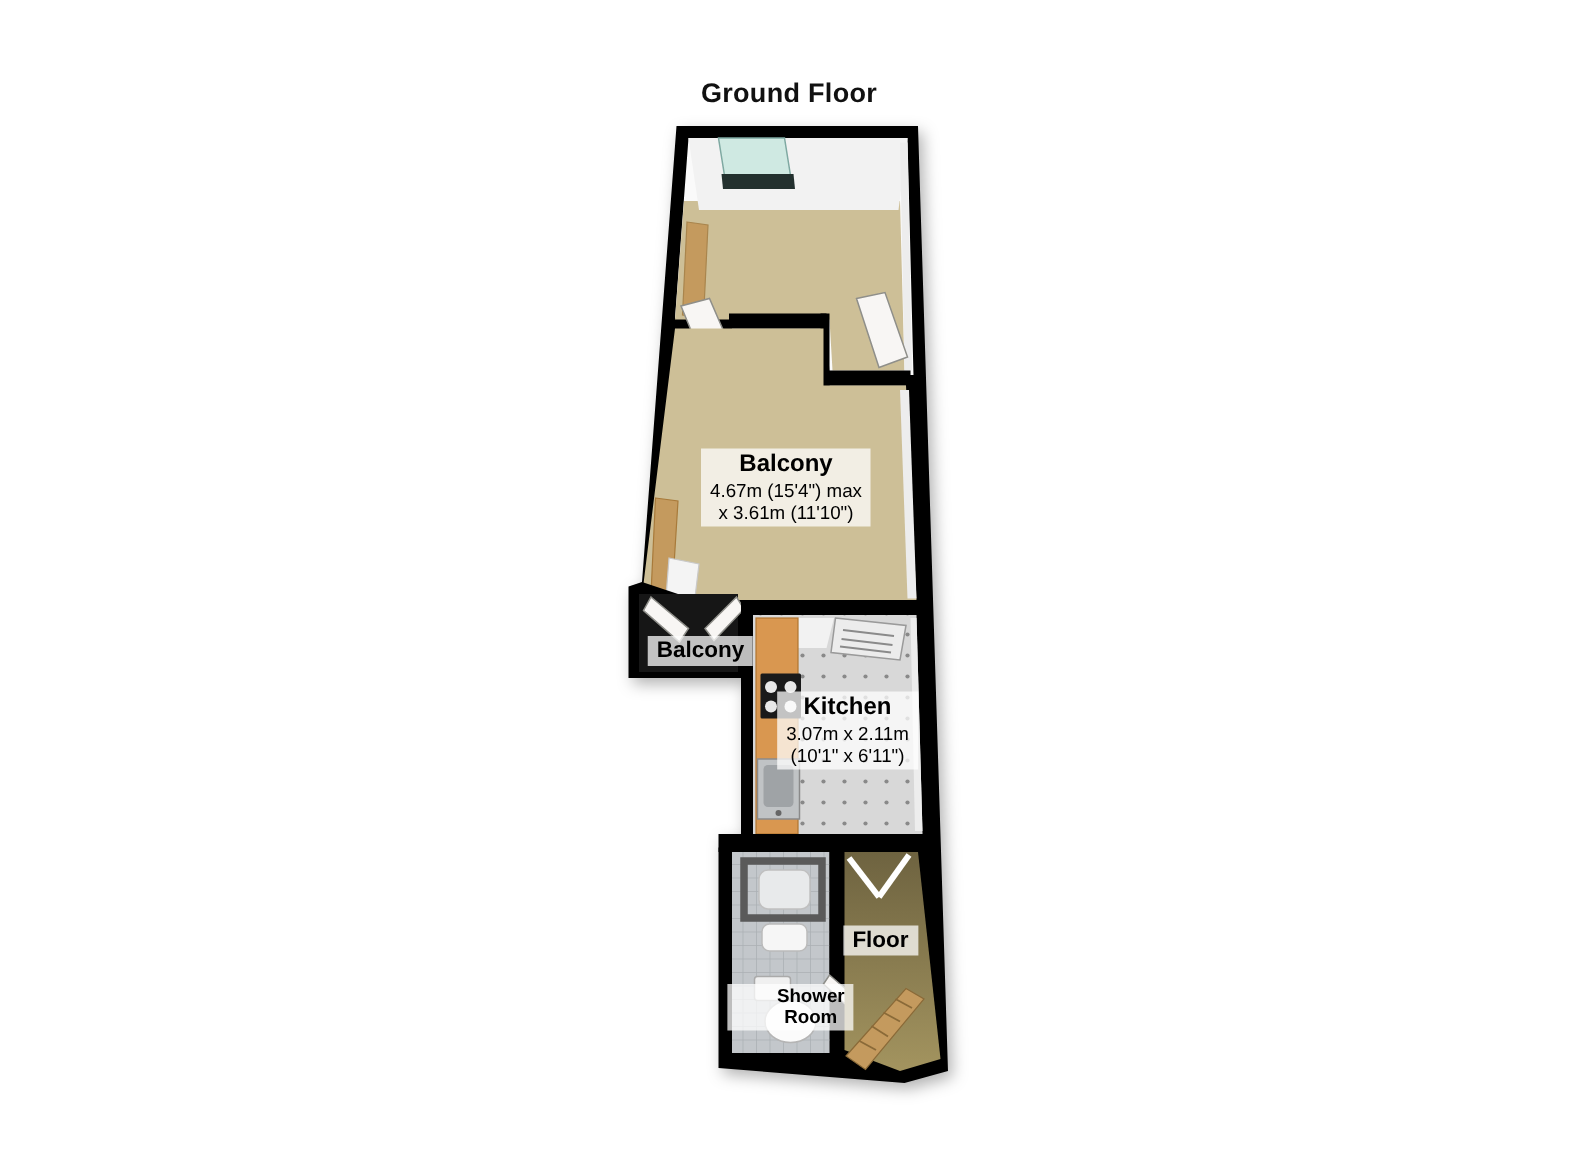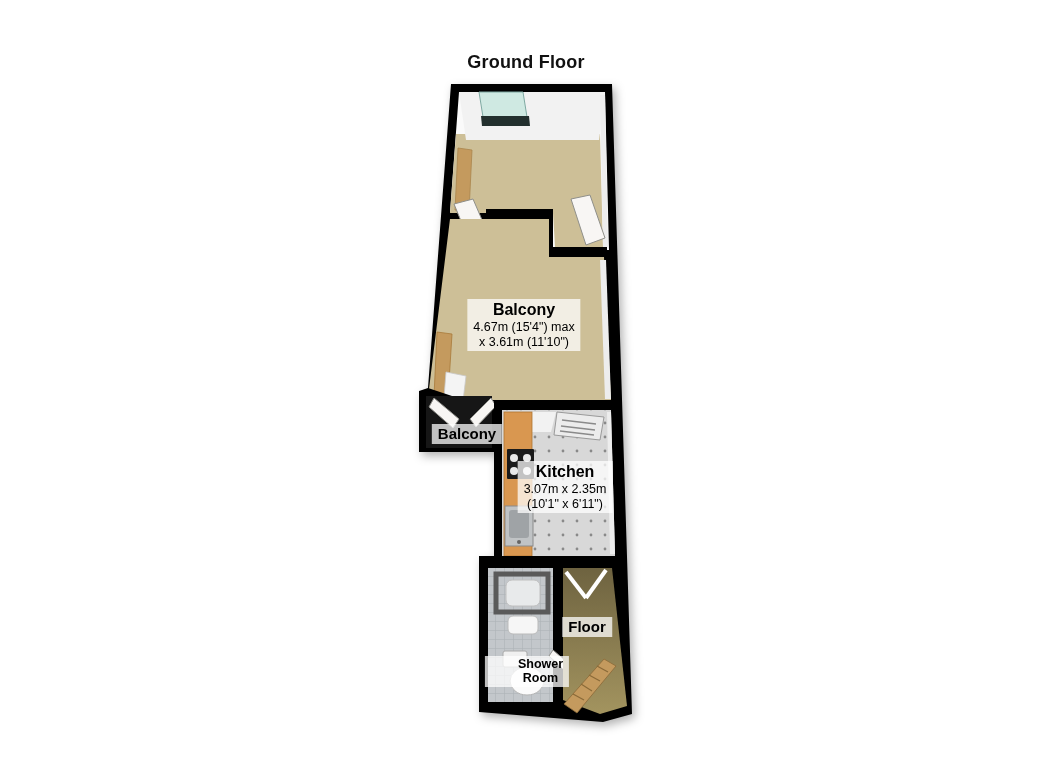--- a/index.html
+++ b/index.html
@@ -160,21 +160,21 @@
     <span class="room-dims">4.67m (15'4") max</span>
     <span class="room-dims">x 3.61m (11'10")</span>
   </div>
 
   <div class="label" style="left:467px;top:424px;">
     <span class="room-name">Balcony</span>
   </div>
 
   <div class="label" style="left:565px;top:461px;">
     <span class="room-name-lg">Kitchen</span>
-    <span class="room-dims">3.07m x 2.35m</span>
+    <span class="room-dims">3.07m x 2.11m</span>
     <span class="room-dims">(10'1" x 6'11")</span>
   </div>
 
   <div class="label" style="left:527px;top:656px;padding-left:33px;">
     <span class="room-name-sm">Shower</span>
     <span class="room-name-sm">Room</span>
   </div>
 
   <div class="label" style="left:587px;top:617px;">
     <span class="room-name">Floor</span>

